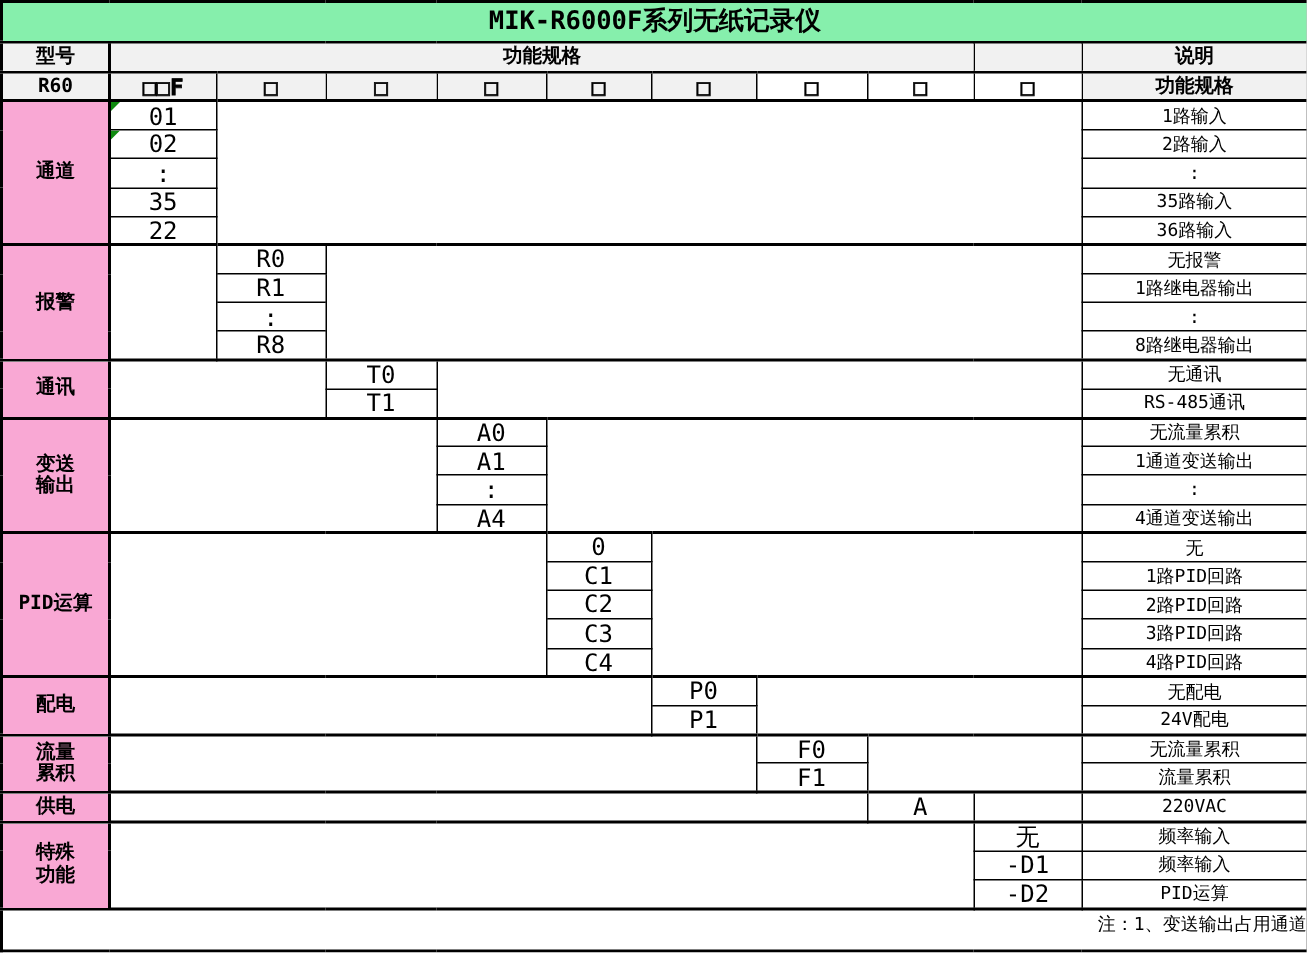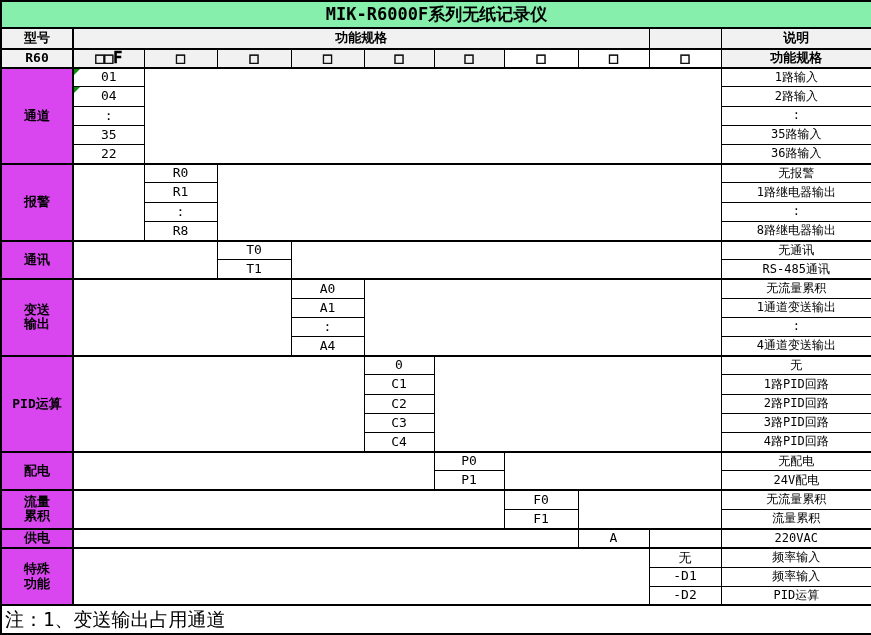--- a/index.html
+++ b/index.html
@@ -6,27 +6,27 @@
   html,body { margin:0; padding:0; background:#ffffff; }
   body { width:871px; height:635px; overflow:hidden;
          font-family:"DejaVu Sans Mono","Liberation Mono",monospace; color:#000; }
   table.spec { border-collapse:collapse; table-layout:fixed;
                width:871px; height:635px; border:2px solid #000; }
   td { border:1px solid #000; padding:0; text-align:center; vertical-align:middle;
        font-size:12px; line-height:1.1; overflow:hidden; position:relative; }
   td.hdr { background:#f1f1f1; font-weight:bold; font-size:13px; }
   td.white { background:#ffffff; }
   td.title { font-size:17px; font-weight:bold; border-bottom-width:2px; background:#86efac; }
-  td.sec { font-weight:bold; font-size:13px; white-space:pre-line; background:#d946ef; }
+  td.sec { font-weight:bold; font-size:13px; white-space:pre-line; background:#f9a8d4; }
   td.col0r { border-right-width:2px; }
   td.bt2 { border-top-width:2px; }
-  td.code { font-size:13px; }
+  td.code { font-size:16px; }
   td.desc { font-size:12px;margin-top:48px; }
   td.box { font-size:15px; font-weight:bold; -webkit-text-stroke:0.5px #000; }
-  td.note { text-align:left; vertical-align:top; font-size:19px;
+  td.note { text-align:right; vertical-align:top; font-size:12px;
             padding:3px 0 0 3px; border-top-width:2px; }
   tr.rt { height:27px; } tr.rh { height:20px; } tr.rm { height:19px; } tr.rn { height:28px; }
   .tri { position:absolute; top:0; left:0; width:0; height:0;
          border-top:6px solid #0e8a0e; border-right:6px solid transparent; }
 </style>
 </head>
 <body>
 
 <table class="spec">
   <colgroup>
@@ -69,21 +69,21 @@
     <td class="hdr bt2">功能规格</td>
   </tr>
 
   <tr class="rm">
     <td class="sec col0r bt2" rowspan="5">通道</td>
     <td class="code bt2"><span class="tri"></span><span>01</span></td>
     <td class="bt2" rowspan="5" colspan="8"></td>
     <td class="desc bt2">1路输入</td>
   </tr>
   <tr class="rm">
-    <td class="code"><span class="tri"></span><span>04</span></td>
+    <td class="code"><span class="tri"></span><span>02</span></td>
     <td class="desc">2路输入</td>
   </tr>
   <tr class="rm">
     <td class="code">:</td>
     <td class="desc">:</td>
   </tr>
   <tr class="rm">
     <td class="code">35</td>
     <td class="desc">35路输入</td>
   </tr>

